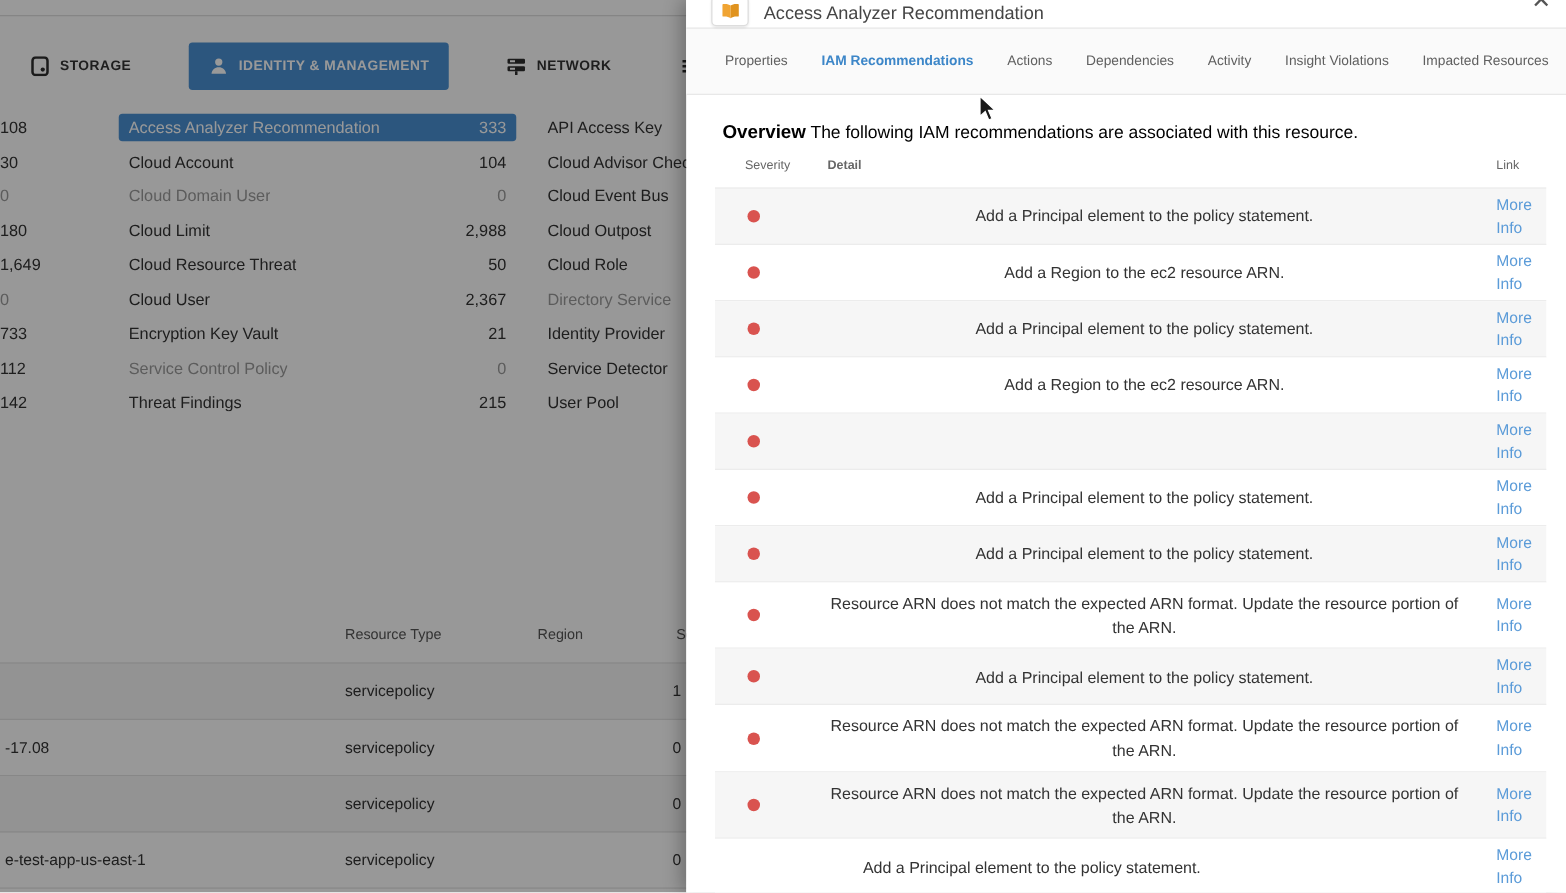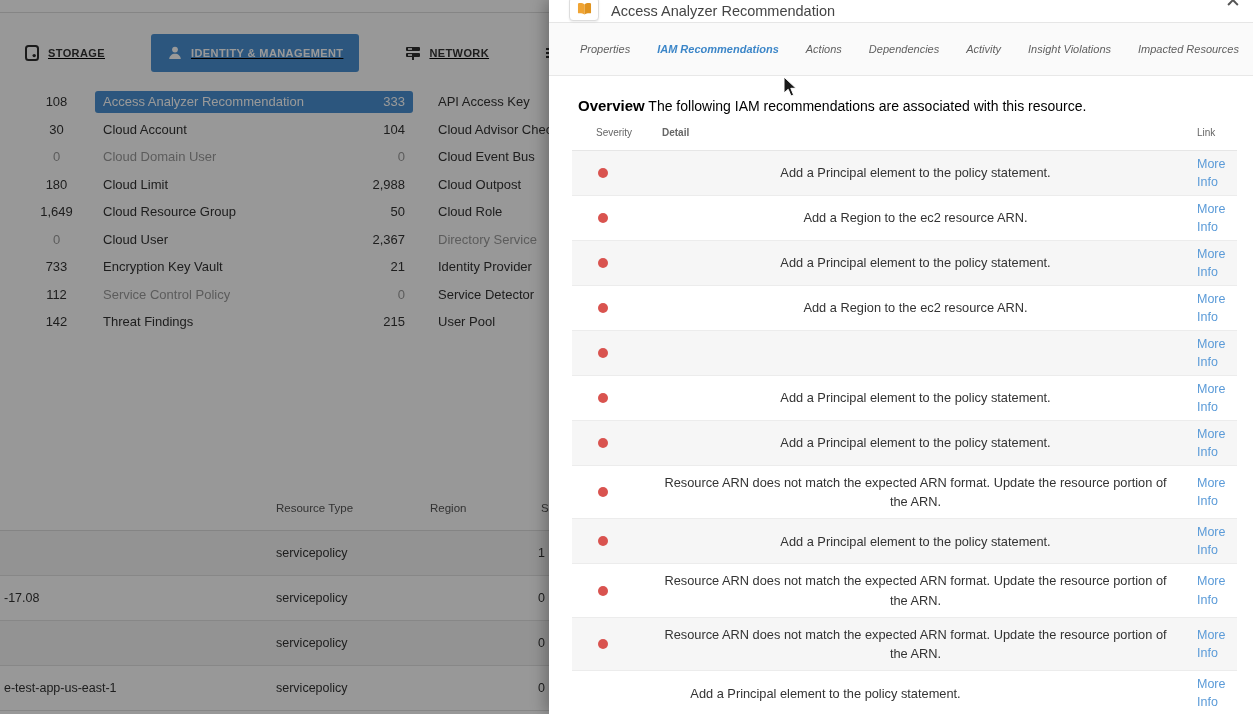--- a/index.html
+++ b/index.html
@@ -9,31 +9,31 @@
     --severity-red:#d9534f;
     --icon-orange:#f0a433;
   }
   *{box-sizing:border-box;margin:0;padding:0;}
   body{font-family:"Liberation Sans",sans-serif;background:#fff;}
   .stage{position:relative;width:1253px;height:714px;overflow:hidden;background:#fdfdfd;}
 
   
   .bg{position:absolute;inset:0;background:#fdfdfd;}
   .bg-topbar{position:absolute;left:0;top:0;width:100%;height:13px;background:#ffffff;border-bottom:1px solid #dedede;}
-  .cat-bar{position:absolute;left:14px;top:33px;display:flex;align-items:center;gap:36px;height:40px;text-decoration:underline;}
+  .cat-bar{position:absolute;left:14px;top:33px;display:flex;align-items:center;gap:36px;height:40px;}
   .cat-item{display:flex;align-items:center;gap:8px;padding:0 10px;height:38px;border-radius:3px;cursor:pointer;}
   .cat-item .cat-label{font-size:11px;font-weight:700;letter-spacing:.4px;color:#333;white-space:nowrap;}
   .cat-item.active{background:var(--accent-blue);padding:0 16px;}
   .cat-item.active .cat-label{color:#fff;}
   .cat-icon{width:16px;height:16px;display:inline-flex;}
   .cat-icon svg{width:16px;height:16px;}
 
   .res-list{position:absolute;left:0;top:88px;width:100%;}
   .res-row{display:flex;align-items:center;height:27.5px;font-size:13px;color:#333;}
-  .res-c1{width:75px;text-align:center;flex:none;padding-left:38px;}
+  .res-c1{width:75px;text-align:left;flex:none;}
   .res-namebox{flex:none;width:318px;margin-left:20px;height:22px;display:flex;align-items:center;justify-content:space-between;padding:0 8px;border-radius:3px;}
   .res-row.selected .res-namebox{background:var(--accent-blue);color:#fff;}
   .res-name{white-space:nowrap;overflow:hidden;}
   .res-n2{margin-left:25px;flex:1;white-space:nowrap;overflow:hidden;}
   .muted{color:#9a9a9a;}
 
   .bg-table{position:absolute;left:0;top:485px;width:100%;}
   .bt-header{position:relative;height:45px;font-size:11.5px;color:#555;}
   .bt-header span,.bt-row span{position:absolute;top:50%;transform:translateY(-50%);white-space:nowrap;}
   .bt-rows{border-top:1px solid #dcdcdc;}
@@ -51,21 +51,21 @@
 
   
   .panel{position:absolute;left:549px;top:0;width:704px;height:714px;background:#fff;z-index:10;box-shadow:-4px 0 14px rgba(0,0,0,0.28);}
   .panel-header{position:relative;height:23px;border-bottom:1px solid #e6e6e6;background:#fff;}
   .panel-icon-box{position:absolute;left:20px;top:-3px;width:30px;height:24px;background:#fff;border:1px solid #ddd;border-radius:4px;display:flex;align-items:center;justify-content:center;box-shadow:0 1px 2px rgba(0,0,0,.08);}
   .panel-icon-box svg{width:15px;height:14px;}
   .panel-title{position:absolute;left:62px;top:0;height:22px;line-height:22px;font-size:14.5px;color:#454545;white-space:nowrap;}
   .panel-close{position:absolute;right:12px;top:-9px;font-size:19px;color:#555;cursor:pointer;line-height:1;}
 
   .tab-bar{display:flex;align-items:center;gap:27px;height:53px;padding-left:31px;background:#fafafa;border-bottom:1px solid #e8e8e8;}
-  .tab{font-size:11px;color:#5f5f5f;cursor:pointer;white-space:nowrap;font-style:italic;}
+  .tab{font-size:11px;color:#5f5f5f;cursor:pointer;white-space:nowrap;}
   .tab.active{color:var(--tab-active-blue);font-weight:700;}
 
   .overview-line{margin:21px 0 0 29px;font-size:14px;color:#000000;}
   .overview-label{font-weight:700;font-size:15px;}
 
   .rec-header{display:flex;align-items:center;margin:0 16px 0 23px;height:36px;font-size:10px;color:#666;}
   .rec-h-sev{width:90px;padding-left:24px;}
   .rec-h-detail{flex:1;font-weight:bold;}
   .rec-h-link{width:40px;margin-left:auto;flex:none;}
 
@@ -157,21 +157,21 @@
           <span class="res-c1">180</span>
           <div class="res-namebox">
             <span class="res-name">Cloud Limit</span>
             <span>2,988</span>
           </div>
           <span class="res-n2">Cloud Outpost</span>
         </div>
         <div class="res-row">
           <span class="res-c1">1,649</span>
           <div class="res-namebox">
-            <span class="res-name">Cloud Resource Group</span>
+            <span class="res-name">Cloud Resource Threat</span>
             <span>50</span>
           </div>
           <span class="res-n2">Cloud Role</span>
         </div>
         <div class="res-row">
           <span class="res-c1 muted">0</span>
           <div class="res-namebox">
             <span class="res-name">Cloud User</span>
             <span>2,367</span>
           </div>

